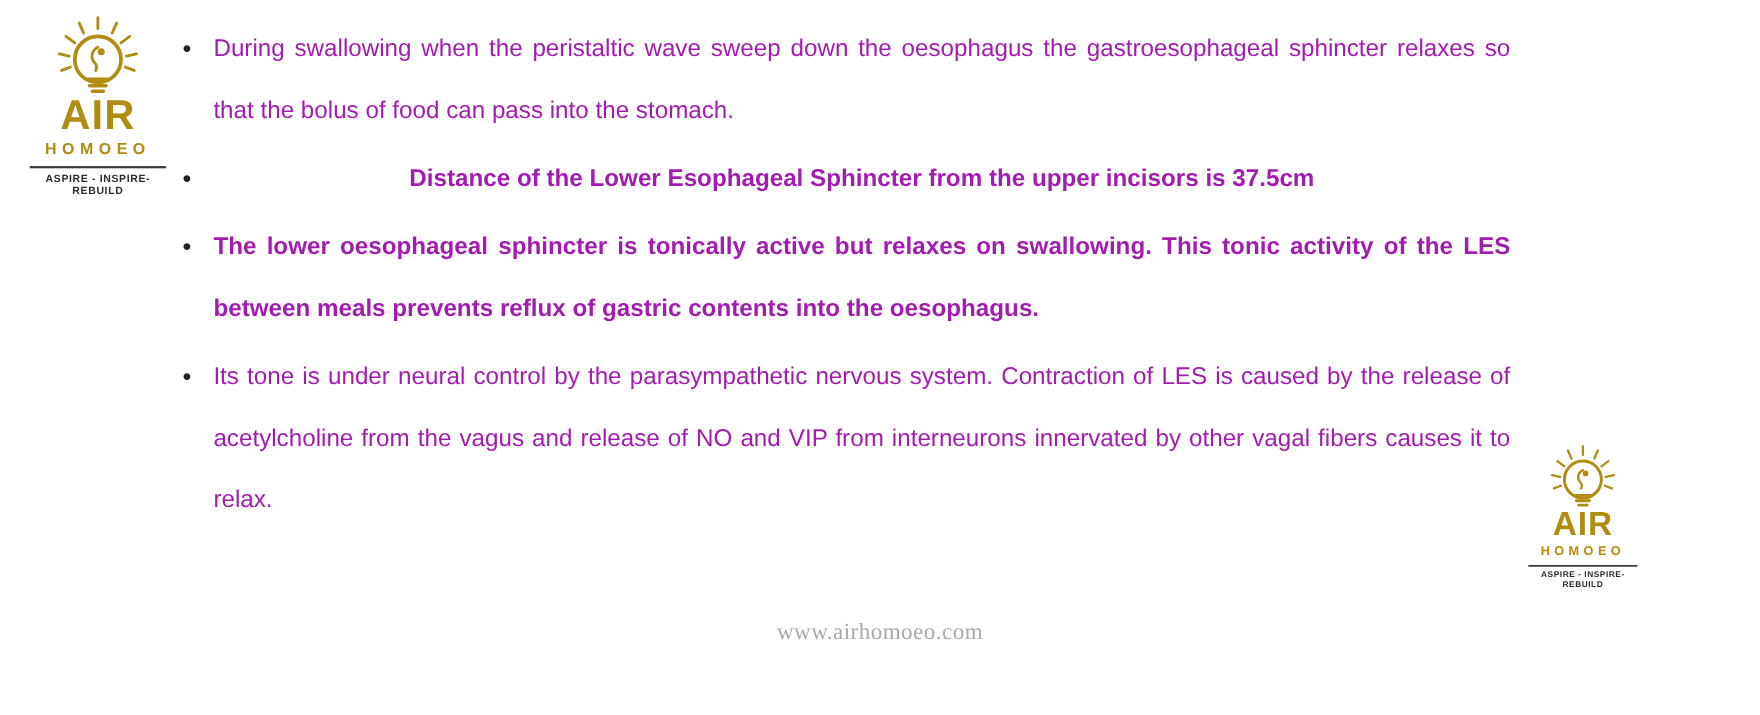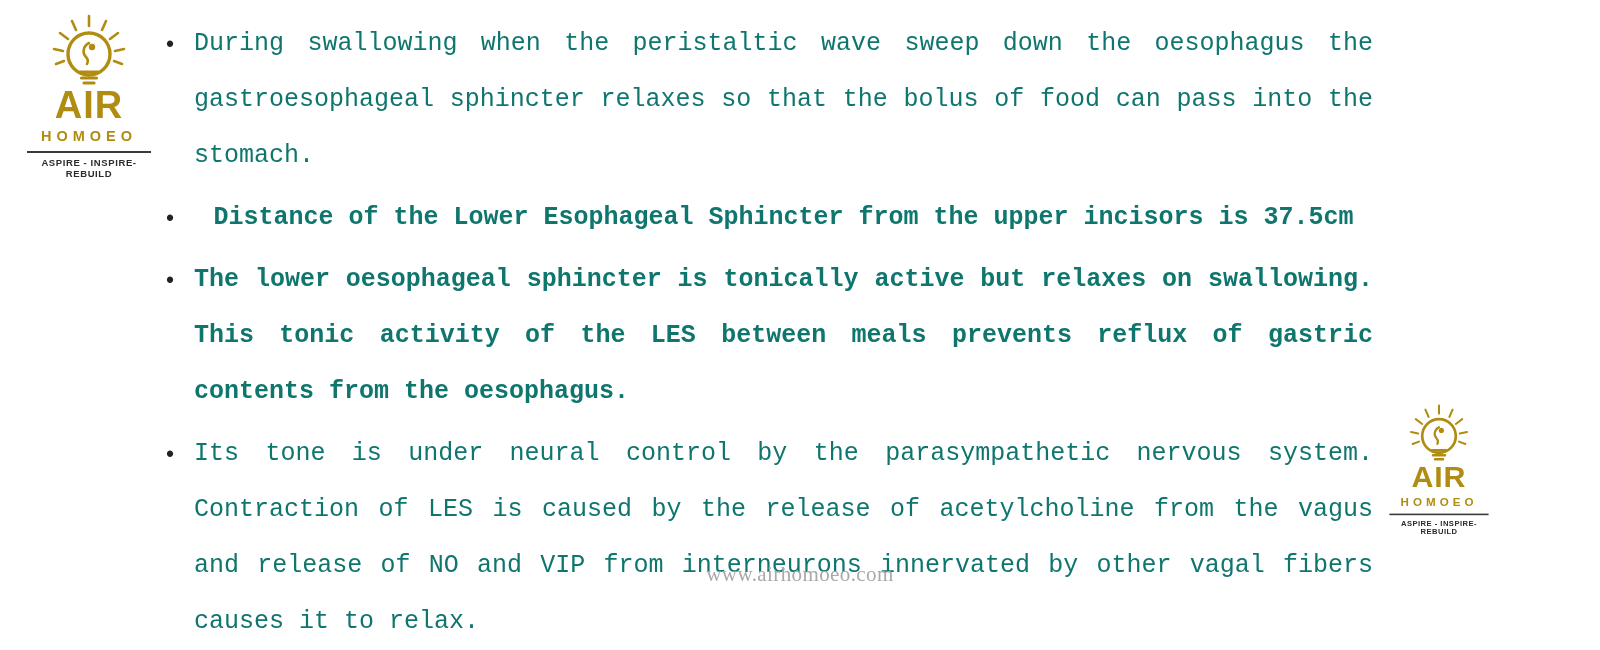--- a/index.html
+++ b/index.html
@@ -82,27 +82,26 @@
     flex: 0 0 36px;
     font-size: 23px;
     line-height: 56px;
     color: #222;
     text-align: left;
     padding-left: 8px;
     box-sizing: border-box;
   }
   .bullet-text {
     flex: 1 1 auto;
-    font-size: 25px;
+    font-size: 22px;
     line-height: 56px;
-    color: #0f766e;
+    color: #a21caf;
     text-align: justify;
     text-justify: inter-word;
     word-spacing: 0px;
-    font-family: Liberation Mono, monospace;
   }
   .bullet-text.bold {
     font-weight: 700;
   }
   .bullet-text.nojustify {
     text-align: center;
   }
 
   
   .footer {
@@ -179,21 +178,21 @@
     <div class="bullet-text">During swallowing when the peristaltic wave sweep down the oesophagus the gastroesophageal sphincter relaxes so that the bolus of food can pass into the stomach.</div>
   </div>
 
   <div class="bullet-row">
     <div class="bullet-dot">•</div>
     <div class="bullet-text bold nojustify">Distance of the Lower Esophageal Sphincter from the upper incisors is 37.5cm</div>
   </div>
 
   <div class="bullet-row">
     <div class="bullet-dot">•</div>
-    <div class="bullet-text bold">The lower oesophageal sphincter is tonically active but relaxes on swallowing. This tonic activity of the LES between meals prevents reflux of gastric contents from the oesophagus.</div>
+    <div class="bullet-text bold">The lower oesophageal sphincter is tonically active but relaxes on swallowing. This tonic activity of the LES between meals prevents reflux of gastric contents into the oesophagus.</div>
   </div>
 
   <div class="bullet-row">
     <div class="bullet-dot">•</div>
     <div class="bullet-text">Its tone is under neural control by the parasympathetic nervous system. Contraction of LES is caused by the release of acetylcholine from the vagus and release of NO and VIP from interneurons innervated by other vagal fibers causes it to relax.</div>
   </div>
 
 </div>
 
 <div class="footer">www.airhomoeo.com</div>

